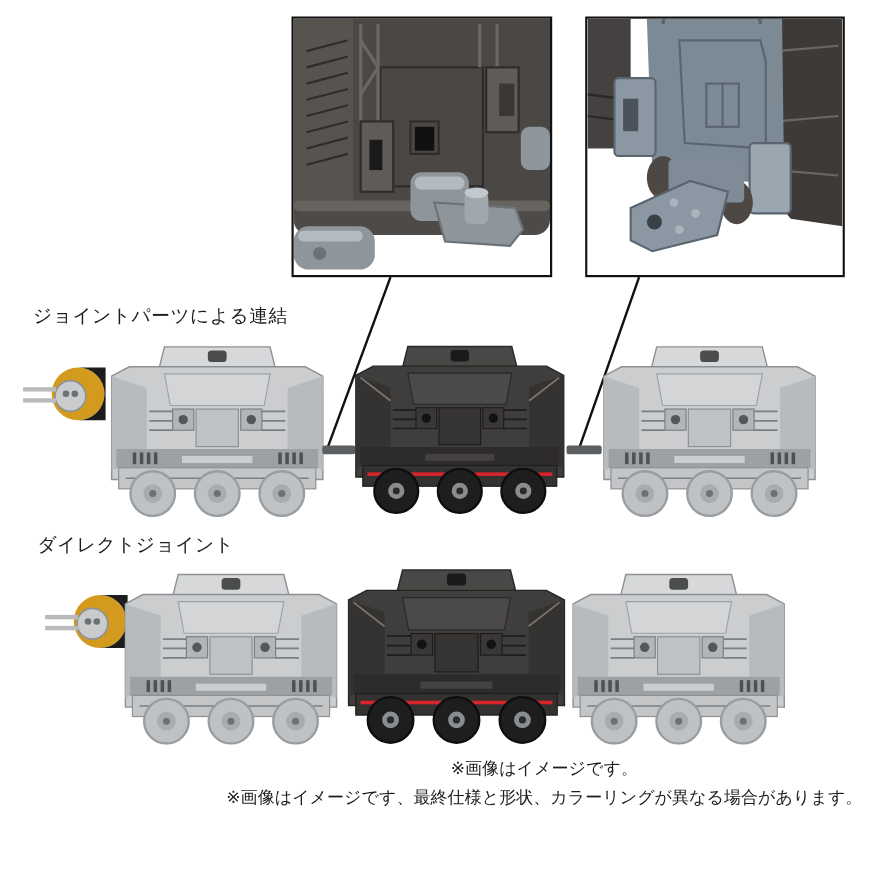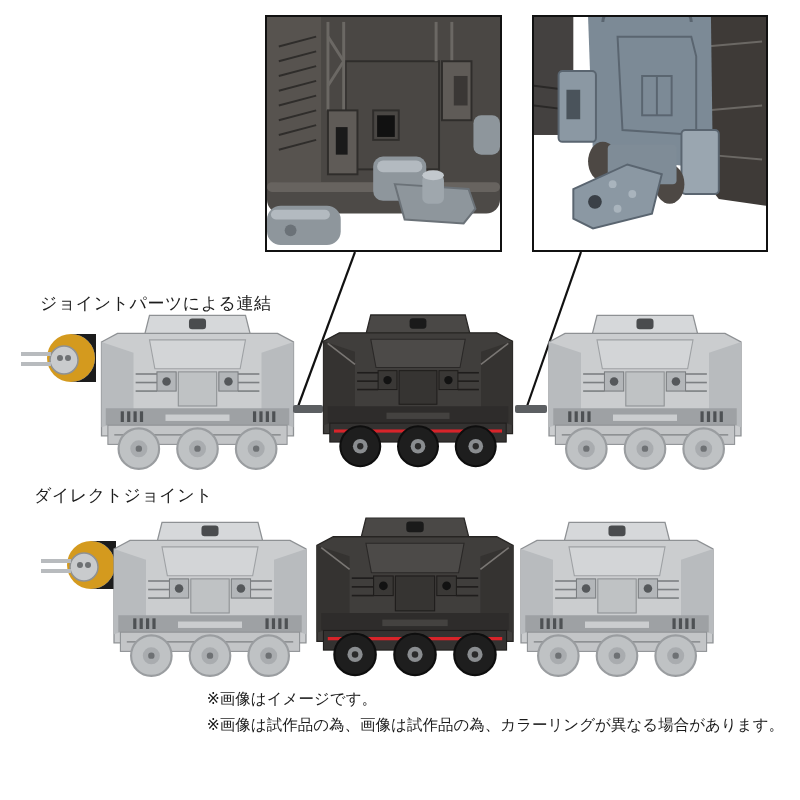--- a/index.html
+++ b/index.html
@@ -9,31 +9,31 @@
   
   .inset { position: absolute; border: 2px solid #111; box-sizing: border-box; overflow: hidden; background: #fff; }
   .inset svg { display: block; width: 100%; height: 100%; }
   #inset-1 { left: 265px; top: 15px; width: 237px; height: 237px; }
   #inset-2 { left: 532px; top: 15px; width: 236px; height: 237px; }
 
   .callouts { position: absolute; left: 0; top: 0; width: 800px; height: 800px; pointer-events: none; }
 
   
   .caption { position: absolute; font-size: 17px; letter-spacing: 0.5px; color: #1c1c1c; white-space: nowrap; }
-  #caption-joint { left: 40px; top: 276px; margin-top: 16px; }
+  #caption-joint { left: 30px; top: 276px; }
   #caption-direct { left: 34px; top: 484px; text-align: right; }
 
   
   .train { position: absolute; left: 0; width: 800px; }
   .train svg { display: block; width: 100%; height: 100%; }
   #train-joint { top: 305px; height: 170px; }
   #train-direct { top: 512px; height: 170px; }
 
   
-  .notes { position: absolute; right: 16px; top: 686px; text-align: left; }
+  .notes { position: absolute; right: 16px; top: 686px; text-align: center; }
   .note { font-size: 15.5px; line-height: 26px; color: #1c1c1c; white-space: nowrap; }
 </style>
 </head>
 <body>
 
 <div class="inset" id="inset-1">
   <svg viewBox="0 0 237 237" preserveAspectRatio="none">
     <rect width="237" height="237" fill="#ffffff"></rect>
 
     <rect x="0" y="0" width="237" height="185" fill="#4a4744"></rect>
@@ -257,14 +257,14 @@
   <svg viewBox="0 0 800 170">
     <use href="#cannon" x="36" y="15" width="90" height="80"></use>
     <use href="#grey-car" x="100" y="5" width="220" height="160"></use>
     <use href="#black-car" x="306" y="0" width="218" height="165"></use>
     <use href="#grey-car" x="506" y="5" width="222" height="160"></use>
   </svg>
 </div>
 
 <div class="notes">
   <div class="note">※画像はイメージです。</div>
-  <div class="note">※画像は試作品の為、画像は試作品の為、カラーリングが異なる場合があります。</div>
+  <div class="note">※画像はイメージです、最終仕様と形状、カラーリングが異なる場合があります。</div>
 </div>
 
 </body></html>

